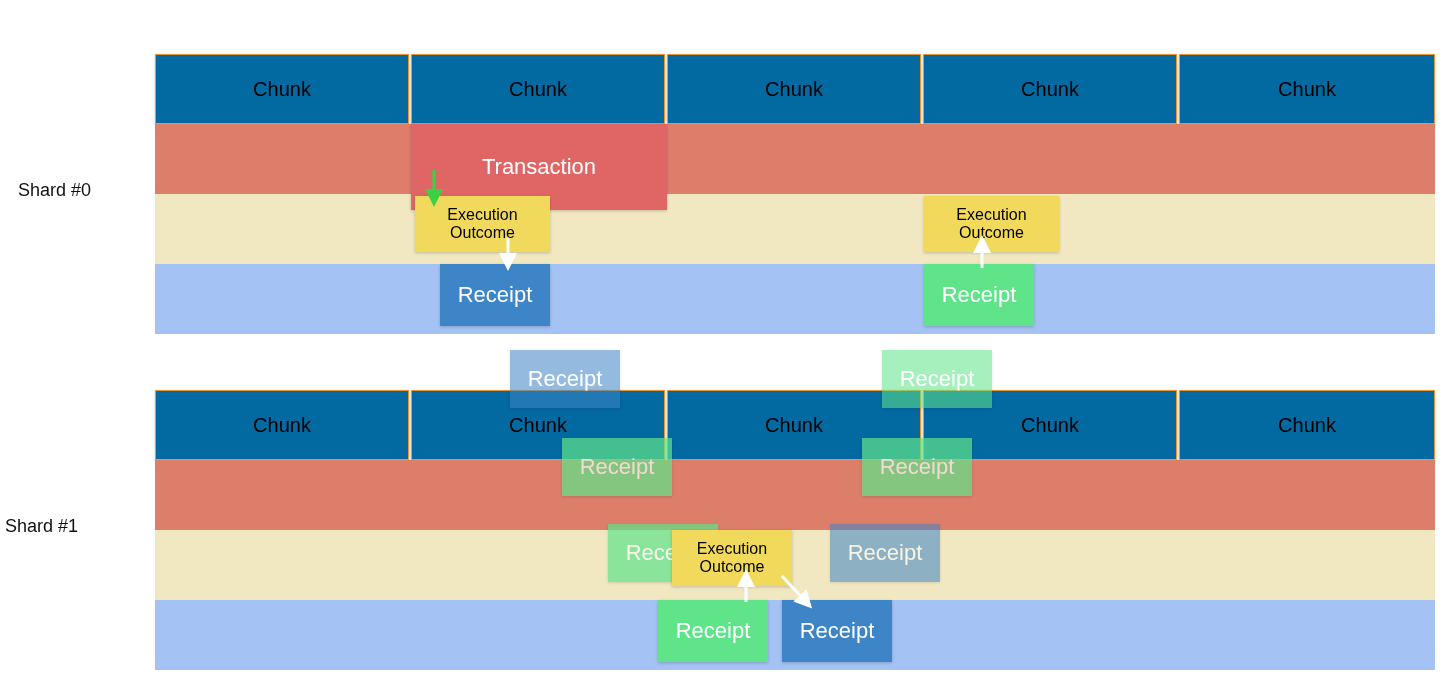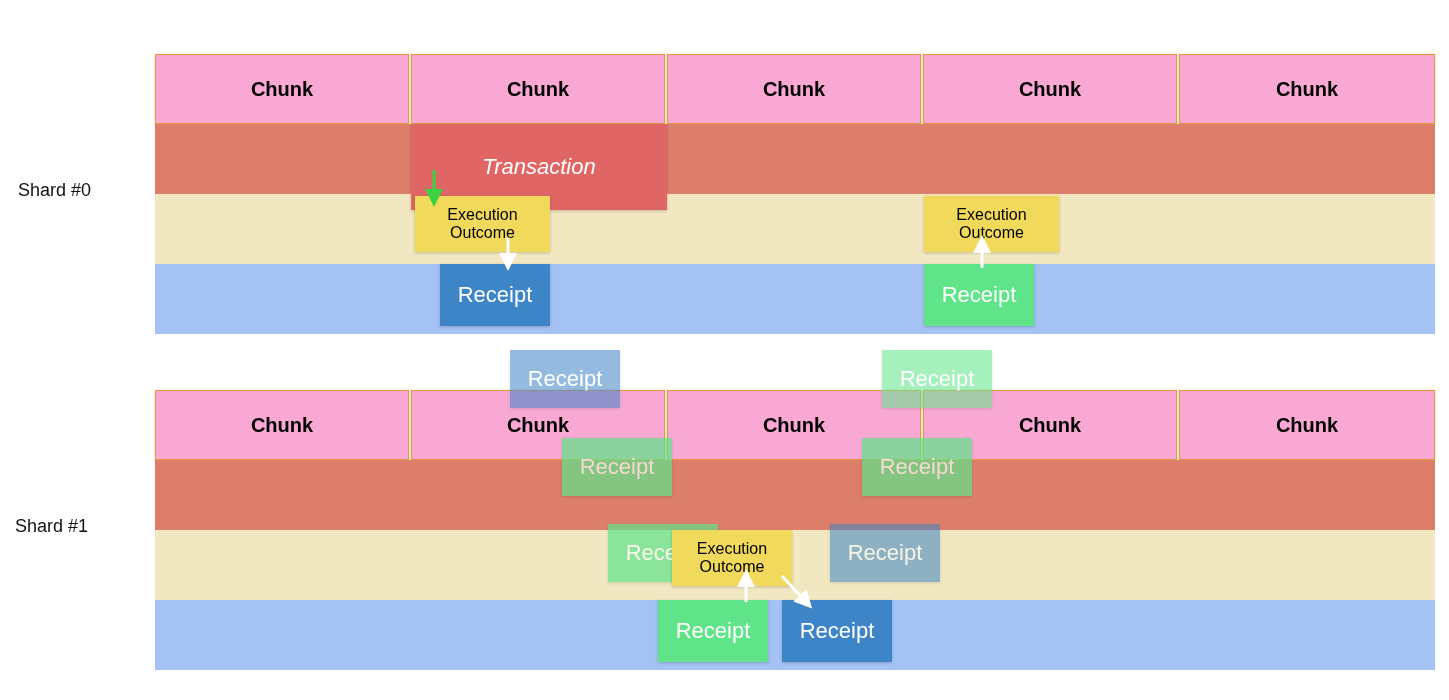--- a/index.html
+++ b/index.html
@@ -17,25 +17,25 @@
   }
   .box {
     position: absolute;
     box-sizing: border-box;
     display: flex;
     align-items: center;
     justify-content: center;
     box-shadow: 0 1px 3px rgba(0,0,0,0.2);
   }
   .chunk {
-    background: #f9a8d4;
+    background: #0369a1;
     border: 1px solid #e79a34;
     font-size: 20px;
     color: #000;
-    font-weight: 700;
+    font-weight: 400;
   }
   .strip {
     position: absolute;
     height: 70px;
     left: 155px;
     width: 1280px;
   }
   .strip.red    { background: #dd7e6b; }
   .strip.cream  { background: #f1e7c1; }
   .strip.blue   { background: #a4c2f4; }
@@ -82,33 +82,33 @@
   <div class="box chunk" style="left:155px; top:54px; width:254px; height:70px;">Chunk</div>
   <div class="box chunk" style="left:411px; top:54px; width:254px; height:70px;">Chunk</div>
   <div class="box chunk" style="left:667px; top:54px; width:254px; height:70px;">Chunk</div>
   <div class="box chunk" style="left:923px; top:54px; width:254px; height:70px;">Chunk</div>
   <div class="box chunk" style="left:1179px;top:54px; width:256px; height:70px;">Chunk</div>
 
   <div class="strip red" style="top:124px;"></div>
   <div class="strip cream" style="top:194px;"></div>
   <div class="strip blue" style="top:264px;"></div>
 
-  <div class="shard-label" style="left:15px; top:516px;">Shard #1</div>
+  <div class="shard-label" style="left:5px; top:516px;">Shard #1</div>
 
   <div class="box chunk" style="left:155px; top:390px; width:254px; height:70px;">Chunk</div>
   <div class="box chunk" style="left:411px; top:390px; width:254px; height:70px;">Chunk</div>
   <div class="box chunk" style="left:667px; top:390px; width:254px; height:70px;">Chunk</div>
   <div class="box chunk" style="left:923px; top:390px; width:254px; height:70px;">Chunk</div>
   <div class="box chunk" style="left:1179px;top:390px; width:256px; height:70px;">Chunk</div>
 
   <div class="strip red" style="top:460px;"></div>
   <div class="strip cream" style="top:530px;"></div>
   <div class="strip blue" style="top:600px;"></div>
 
-  <div class="box txn" style="left:411px; top:124px; width:256px; height:86px;font-style:italic;">Transaction</div>
+  <div class="box txn" style="left:411px; top:124px; width:256px; height:86px;">Transaction</div>
 
   <div class="box exo" style="left:415px; top:196px; width:135px; height:56px;">
     <div>
       <span>Execution</span><br>
       <span>Outcome</span>
     </div>
   </div>
 
   <div class="box exo" style="left:924px; top:196px; width:135px; height:56px;">
     <div>

